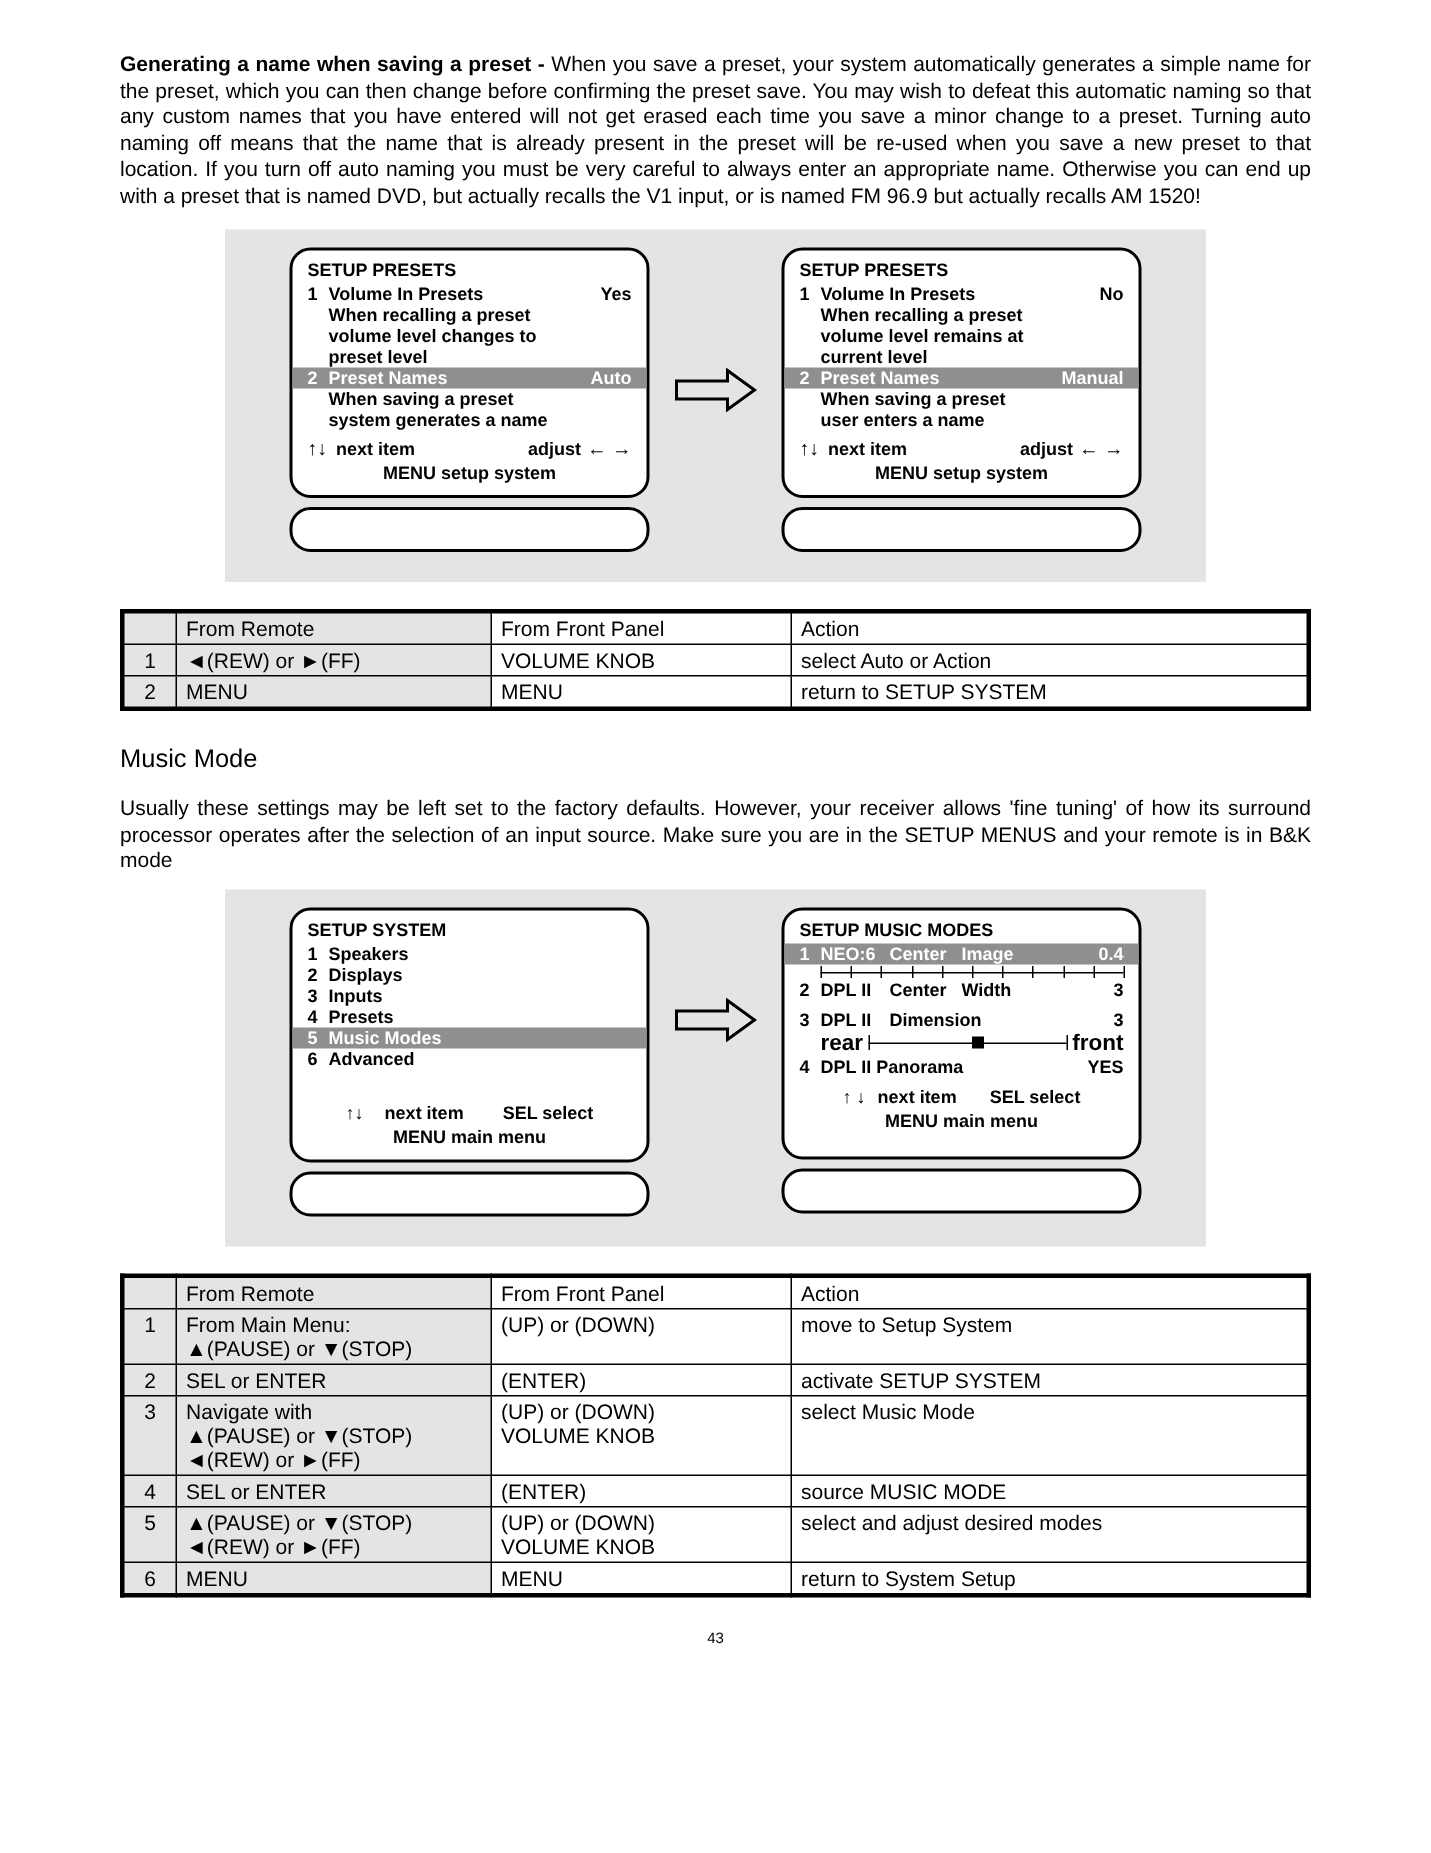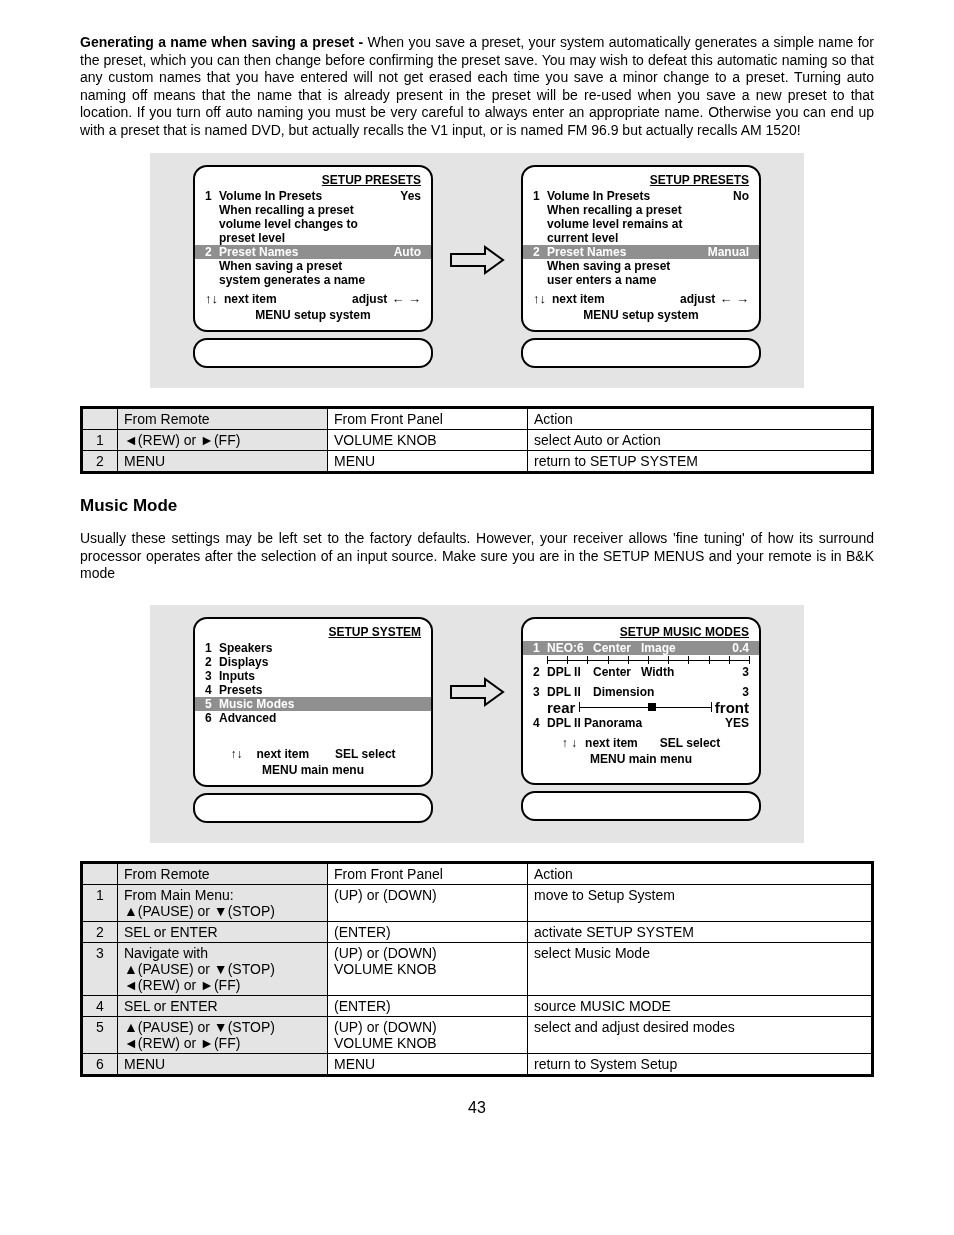--- a/index.html
+++ b/index.html
@@ -10,21 +10,21 @@
     margin: 0;
     padding: 20px 80px 30px 80px;
     width: 954px;
     box-sizing: border-box;
   }
   .intro { text-align: justify; line-height: 1.25; margin-bottom: 14px; }
   .intro b { font-weight: bold; }
   .gray-box { background: #e4e4e4; padding: 12px 10px 20px 10px; margin: 8px 70px 18px 70px; }
   .panels { display: flex; align-items: flex-start; justify-content: center; gap: 14px; }
   .panel { background: #fff; border: 2px solid #000; border-radius: 14px; width: 240px; font-size: 12px; font-weight: bold; padding: 6px 10px 8px 10px; box-sizing: border-box; }
-  .panel .title { text-align: right; margin-bottom: 2px; text-decoration: underline; }
+  .panel .title { text-align: left; margin-bottom: 2px; }
   .row { display: flex; }
   .row .num { width: 14px; flex: 0 0 14px; }
   .row .lbl { flex: 1; }
   .row .val { text-align: right; }
   .indent { padding-left: 14px; }
   .hl { background: #8f8f8f; color: #fff; margin: 0 -10px; padding: 0 10px; display:flex; }
   .hl .num { width:14px; flex:0 0 14px;}
   .hl .lbl { flex:1;}
   .hl .val { text-align:right;}
   .nav-row { display:flex; align-items:center; margin-top:4px;}
@@ -47,23 +47,23 @@
   .tick-row .tline .line{position:absolute; top:50%; left:0;right:0;border-top:1px solid #000;}
   .tick-row .tline .tk{position:absolute; top:1px; bottom:1px; width:1px; background:#000;}
   
   table.steps { border-collapse: collapse; width: 100%; margin: 4px 0 22px 0; border: 3px solid #000; }
   table.steps th, table.steps td { border: 1px solid #000; padding: 2px 6px; vertical-align: top; font-size:14px; text-align:left;}
   table.steps col.c0 { width: 36px;}
   table.steps col.c1 { width: 210px;}
   table.steps col.c2 { width: 200px;}
   table.steps td.num { text-align:center; background:#e4e4e4;}
   table.steps td.rgray { background:#e4e4e4;}
-  h2.sec { font-size:17px; font-weight:bold; margin: 6px 0 4px 0;}
-  .para { text-align:justify; line-height:1.25; margin-bottom:22px;}
-  .page-num { text-align:center; margin-top:6px; font-size:16px;}
+  h2.sec { font-size:17px; font-weight:normal; margin: 6px 0 4px 0;}
+  .para { text-align:justify; line-height:1.25; margin-bottom:10px;}
+  .page-num { text-align:center; margin-top:6px; font-size:10px;}
   .glyph { font-family: Arial, sans-serif;}
 </style>
 </head>
 <body>
 
 <p class="intro">
   <b>Generating a name when saving a preset - </b><span>When you save a preset, your system automatically generates a simple name for the preset, which you can then change before confirming the preset save. You may wish to defeat this automatic naming so that any custom names that you have entered will not get erased each time you save a minor change to a preset. Turning auto naming off means that the name that is already present in the preset will be re-used when you save a new preset to that location. If you turn off auto naming you must be very careful to always enter an appropriate name. Otherwise you can end up with a preset that is named DVD, but actually recalls the V1 input, or is named FM 96.9 but actually recalls AM 1520!</span>
 </p>
 
 <div class="gray-box">

